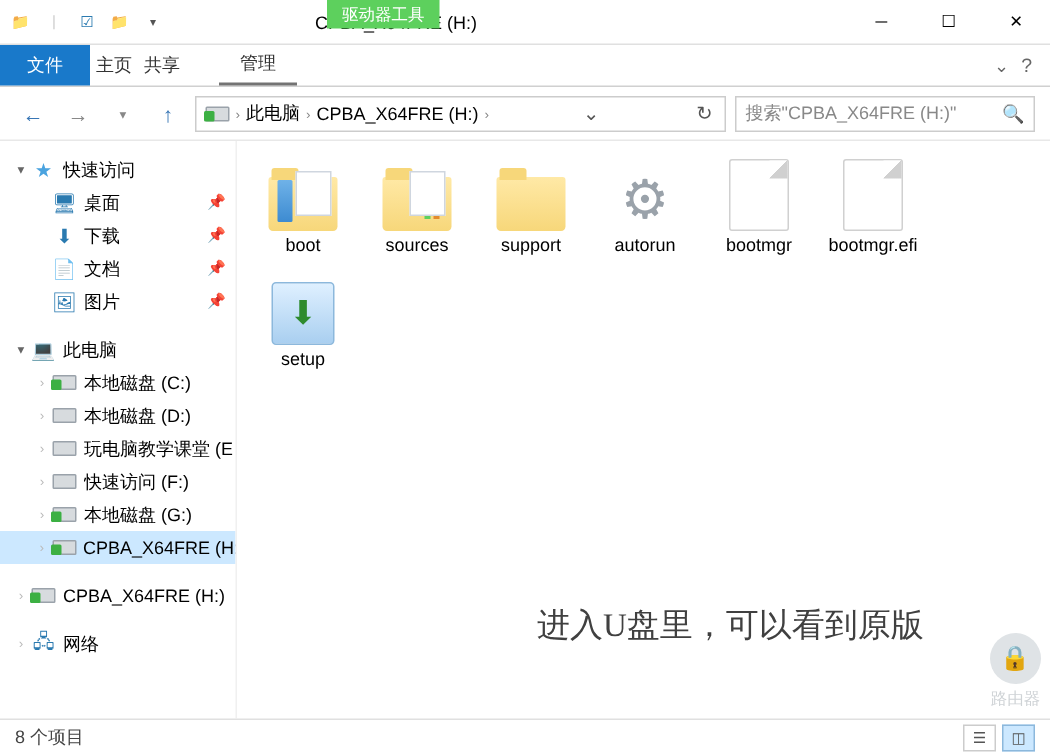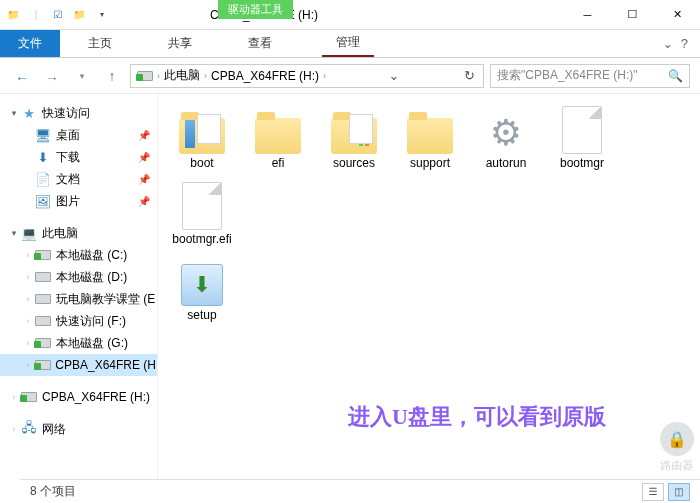--- a/index.html
+++ b/index.html
@@ -5,23 +5,23 @@
 * { box-sizing: border-box; margin: 0; padding: 0; }
 body { font-family: "Microsoft YaHei", "Segoe UI", sans-serif; font-size: 12px; background: #fff; width: 700px; height: 503px; overflow: hidden; position: relative; }
 .titlebar { height: 30px; display: flex; align-items: center; background: #fff; border-bottom: 1px solid #e0e0e0; }
 .titlebar-left { display: flex; align-items: center; padding-left: 6px; gap: 6px; }
 .qat-icon { width: 16px; height: 16px; display: flex; align-items: center; justify-content: center; font-size: 10px; }
 .title-text { margin-left: 12px; font-size: 12px; color: #000; }
 .window-controls { margin-left: auto; display: flex; }
 .win-btn { width: 45px; height: 30px; display: flex; align-items: center; justify-content: center; font-size: 11px; font-family: "Segoe MDL2 Assets", sans-serif; }
 .context-tab { position: absolute; left: 218px; top: 0; background: #5dd05d; color: #fff; padding: 2px 10px; font-size: 11px; }
 .ribbon-tabs { height: 28px; display: flex; align-items: stretch; background: #fff; border-bottom: 1px solid #d0d0d0; }
-.ribbon-tab { padding: 0 28px; display: flex; align-items: center; font-size: 12px; color: #333; cursor: pointer; }
+.ribbon-tab { padding: 0 4px; display: flex; align-items: center; font-size: 12px; color: #333; cursor: pointer; }
 .ribbon-tab.file { background: #1979ca; color: #fff; padding: 0 18px; }
-.ribbon-tab.manage { border-bottom: 2px solid #7f1d1d; margin-left: 22px; padding: 0 14px; }
+.ribbon-tab.manage { border-bottom: 2px solid #737373; margin-left: 22px; padding: 0 14px; }
 .ribbon-expand { margin-left: auto; padding: 0 12px; display:flex; align-items:center; color:#666; }
 .addr-search { height: 36px; display: flex; align-items: center; padding: 4px 10px; gap: 6px; background: #fff; border-bottom: 1px solid #e8e8e8; }
 .nav-btn { width: 24px; height: 24px; display: flex; align-items: center; justify-content: center; color: #888; font-size: 14px; }
 .nav-btn.enabled { color: #3876b5; }
 .addr-bar { flex: 1; height: 24px; border: 1px solid #ccc; display: flex; align-items: center; padding: 0 4px; font-size: 12px; background: #fff; }
 .addr-seg { display: flex; align-items: center; gap: 2px; padding: 0 2px; }
 .addr-sep { color: #888; font-size: 9px; padding: 0 2px; }
 .addr-refresh { margin-left: auto; color: #555; padding: 0 4px; font-size: 13px; }
 .search-box { width: 200px; height: 24px; border: 1px solid #ccc; display: flex; align-items: center; padding: 0 6px; color: #888; font-size: 12px; background:#fff; }
 .main-area { display: flex; height: 385px; }
@@ -36,22 +36,22 @@
 .content-pane { flex: 1; padding: 12px 8px; display: flex; flex-wrap: wrap; align-content: flex-start; gap: 12px 4px; position: relative; }
 .file-item { width: 72px; display: flex; flex-direction: column; align-items: center; text-align: center; font-size: 12px; cursor: pointer; }
 .file-icon { width: 48px; height: 48px; display: flex; align-items: flex-end; justify-content: center; margin-bottom: 2px; }
 .folder-icon { width: 46px; height: 36px; background: linear-gradient(#ffe9a6,#f7d77a); border-radius: 2px 2px 3px 3px; position: relative; }
 .folder-icon::before { content: ""; position: absolute; top: -6px; left: 2px; width: 18px; height: 8px; background: #f7d77a; border-radius: 2px 2px 0 0; }
 .folder-icon.has-paper::after { content: ""; position: absolute; top: -4px; right: 4px; width: 22px; height: 28px; background: #fff; border: 1px solid #cfd6df; }
 .blank-icon { width: 40px; height: 48px; background: #fff; border: 1px solid #d0d0d0; border-radius: 2px; position: relative; }
 .blank-icon::after { content:""; position:absolute; top:0; right:0; width:12px; height:12px; background: linear-gradient(135deg,#fff 49%,#d0d0d0 50%); }
 .gear-icon { font-size: 36px; color: #9aa2aa; }
 .setup-icon { width: 42px; height: 42px; background: linear-gradient(#dff0ff,#a9cff0); border:1px solid #8cb8dc; border-radius:3px; display:flex; align-items:center; justify-content:center; font-size:22px; color:#2e8b2e; }
-.annot { position: absolute; left: 190px; top: 305px; font-size: 22px; color: #8b5cf6; line-height: 1.6; font-family: "SimSun","Microsoft YaHei",serif; font-weight: bold; }
-.status-bar { position: absolute; bottom: 0; left: 0; right: 0; height: 24px; border-top: 1px solid #e0e0e0; display: flex; align-items: center; padding: 0 10px; font-size: 12px; color: #444; background:#fff;margin-left:20px; }
+.annot { position: absolute; left: 200px; top: 305px; font-size: 22px; color: #404040; line-height: 1.6; font-family: "SimSun","Microsoft YaHei",serif; }
+.status-bar { position: absolute; bottom: 0; left: 0; right: 0; height: 24px; border-top: 1px solid #e0e0e0; display: flex; align-items: center; padding: 0 10px; font-size: 12px; color: #444; background:#fff; }
 .status-right { margin-left: auto; display: flex; gap: 4px; }
 .view-btn { width: 22px; height: 18px; border:1px solid #ccc; display:flex; align-items:center; justify-content:center; font-size:10px; color:#555; }
 .view-btn.active { background:#cce8ff; border-color:#8cb8dc; }
 .watermark { position: absolute; right: 6px; bottom: 30px; text-align: center; color: #cfd3d6; font-size: 11px; }
 .wm-circle { width: 34px; height: 34px; border-radius: 50%; background:#dfe3e6; display:flex; align-items:center; justify-content:center; margin: 0 auto 2px; font-size:16px; color:#fff; }
 .disk-icon { width:16px; height:10px; background:#d7dbde; border:1px solid #9aa2aa; border-radius:1px; display:inline-block; }
 .drive-overlay { position:relative; }
 .drive-overlay::after { content:""; position:absolute; bottom:-1px; left:-2px; width:7px; height:7px; background:#3cb043; border-radius:1px; }
 </style>
 </head>
@@ -71,21 +71,20 @@
     <div class="win-btn">─</div>
     <div class="win-btn">☐</div>
     <div class="win-btn close">✕</div>
   </div>
 </div>
 
 <div class="ribbon-tabs">
   <div class="ribbon-tab file">文件</div>
   <div class="ribbon-tab">主页</div>
   <div class="ribbon-tab">共享</div>
-  <div class="ribbon-tab">查看</div>
   <div class="ribbon-tab manage">管理</div>
   <div class="ribbon-expand">⌄ <span style="margin-left:8px;font-size:13px">?</span></div>
 </div>
 
 <div class="addr-search">
   <div class="nav-btn enabled">←</div>
   <div class="nav-btn">→</div>
   <div class="nav-btn" style="font-size:9px;color:#888">▾</div>
   <div class="nav-btn enabled">↑</div>
   <div class="addr-bar">
@@ -205,26 +204,20 @@
     <div class="file-item">
       <div class="file-icon">
           <div class="folder-icon has-paper">
             <div style="position:absolute;top:2px;left:6px;width:10px;height:28px;background:linear-gradient(#6fb2e8,#3d8bd1);border-radius:1px"></div>
           </div>
         </div>
       <span>boot</span>
     </div>
     <div class="file-item">
       <div class="file-icon">
-          <div class="folder-icon"></div>
-        </div>
-      <span>efi</span>
-    </div>
-    <div class="file-item">
-      <div class="file-icon">
           <div class="folder-icon has-paper">
             <div style="position:absolute;top:4px;right:8px;width:4px;height:24px;background:#e38b2d"></div>
             <div style="position:absolute;top:4px;right:14px;width:4px;height:24px;background:#5dd05d"></div>
           </div>
         </div>
       <span>sources</span>
     </div>
     <div class="file-item">
       <div class="file-icon">
           <div class="folder-icon"></div>

